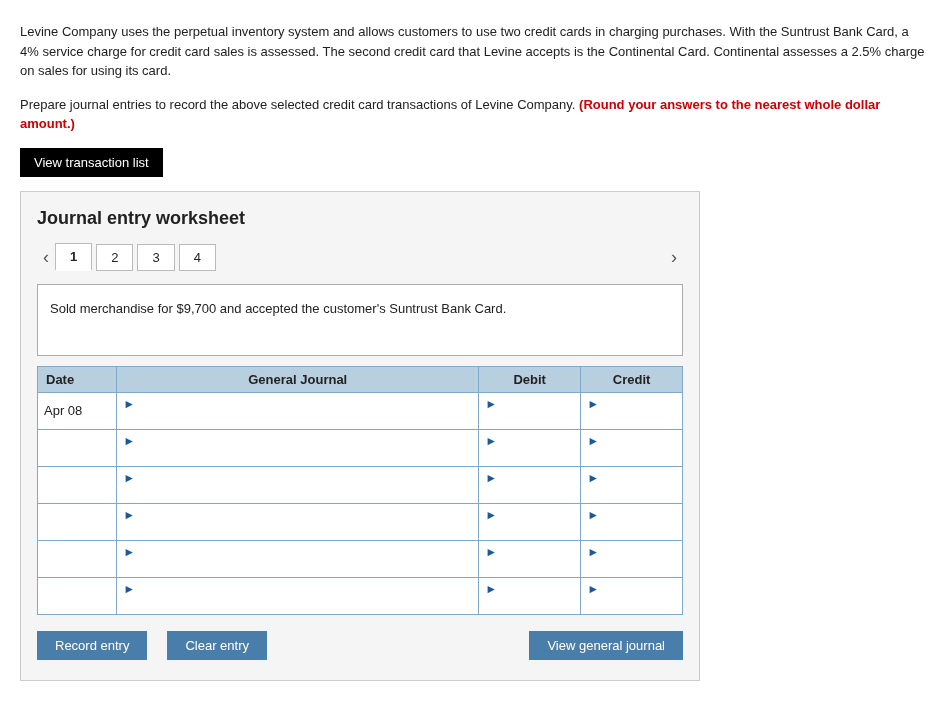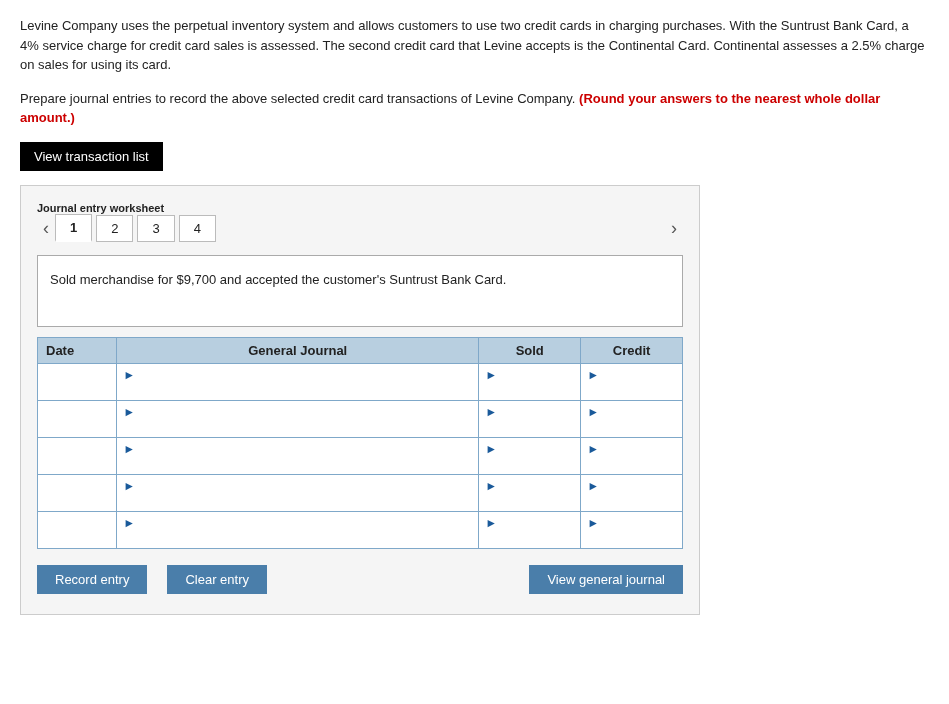--- a/index.html
+++ b/index.html
@@ -7,20 +7,21 @@
       font-family: Arial, sans-serif;
       font-size: 13px;
       background: #fff;
       color: #222;
       padding: 16px 20px;
       width: 949px;
     }
     .intro-text {
       line-height: 1.5;
       margin-bottom: 14px;
+      margin-top: 6px;
     }
     .transaction-lines {
       font-family: 'Courier New', monospace;
       font-size: 12.5px;
       margin-bottom: 14px;
       line-height: 1.6;
     }
     .transaction-lines .label {
       display: inline-block;
       width: 38px;
@@ -42,22 +43,23 @@
       cursor: pointer;
       margin-bottom: 14px;
     }
     .worksheet-container {
       border: 1px solid #ccc;
       background: #f5f5f5;
       padding: 16px 16px 20px 16px;
       max-width: 680px;
     }
     .worksheet-title {
-      font-size: 11px;
+      font-size: 18px;
       font-weight: bold;
+      margin-bottom: 14px;
     }
     .tabs-nav {
       display: flex;
       align-items: center;
       margin-bottom: 12px;
       gap: 0;
     }
     .tab-arrow {
       font-size: 18px;
       color: #555;
@@ -200,25 +202,40 @@
   <div class="description-box">
     <span>Sold merchandise for $9,700 and accepted the customer's Suntrust Bank Card.</span>
   </div>
 
 
   <table class="journal-table">
     <thead>
       <tr>
         <th>Date</th>
         <th class="center">General Journal</th>
-        <th class="center">Sold</th>
+        <th class="center">Debit</th>
         <th class="center">Credit</th>
       </tr>
     </thead>
     <tbody>
+      <tr>
+        <td class="date-cell">Apr 08</td>
+        <td class="journal-cell">
+          <span class="indent-arrow">►</span>
+          <input class="input-field" type="text" style="">
+        </td>
+        <td class="amount-cell">
+          <span class="indent-arrow">►</span>
+          <input class="input-field" type="text" style="">
+        </td>
+        <td class="amount-cell">
+          <span class="indent-arrow">►</span>
+          <input class="input-field" type="text" style="">
+        </td>
+      </tr>
       <tr>
         <td class="date-cell"></td>
         <td class="journal-cell">
           <span class="indent-arrow">►</span>
           <input class="input-field" type="text" style="">
         </td>
         <td class="amount-cell">
           <span class="indent-arrow">►</span>
           <input class="input-field" type="text" style="">
         </td>

